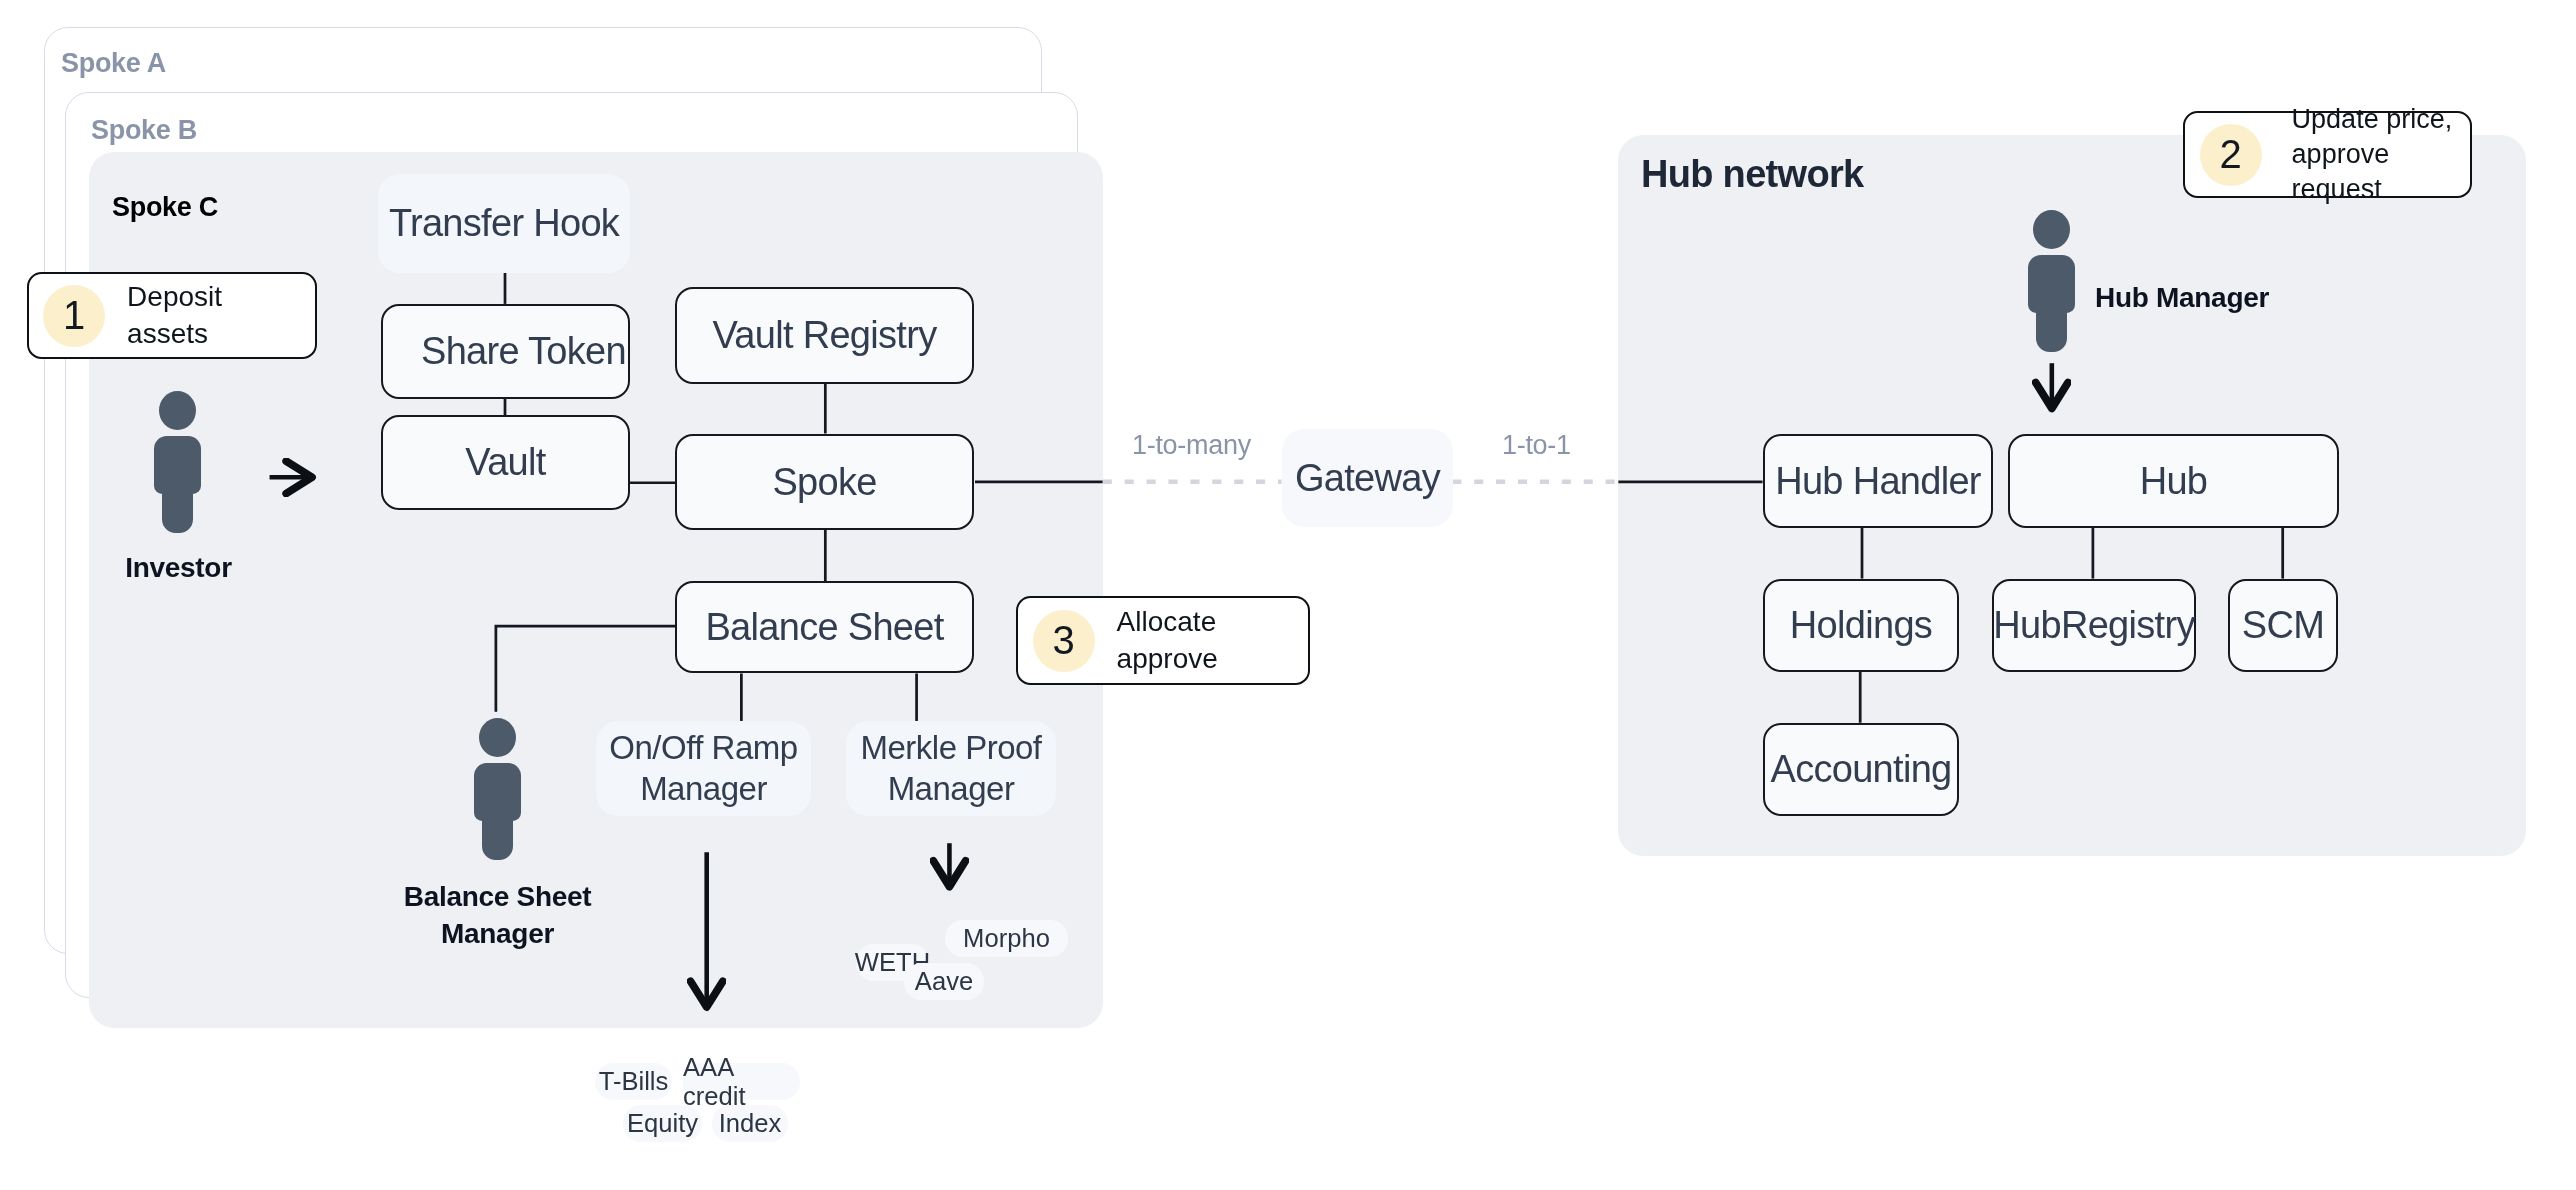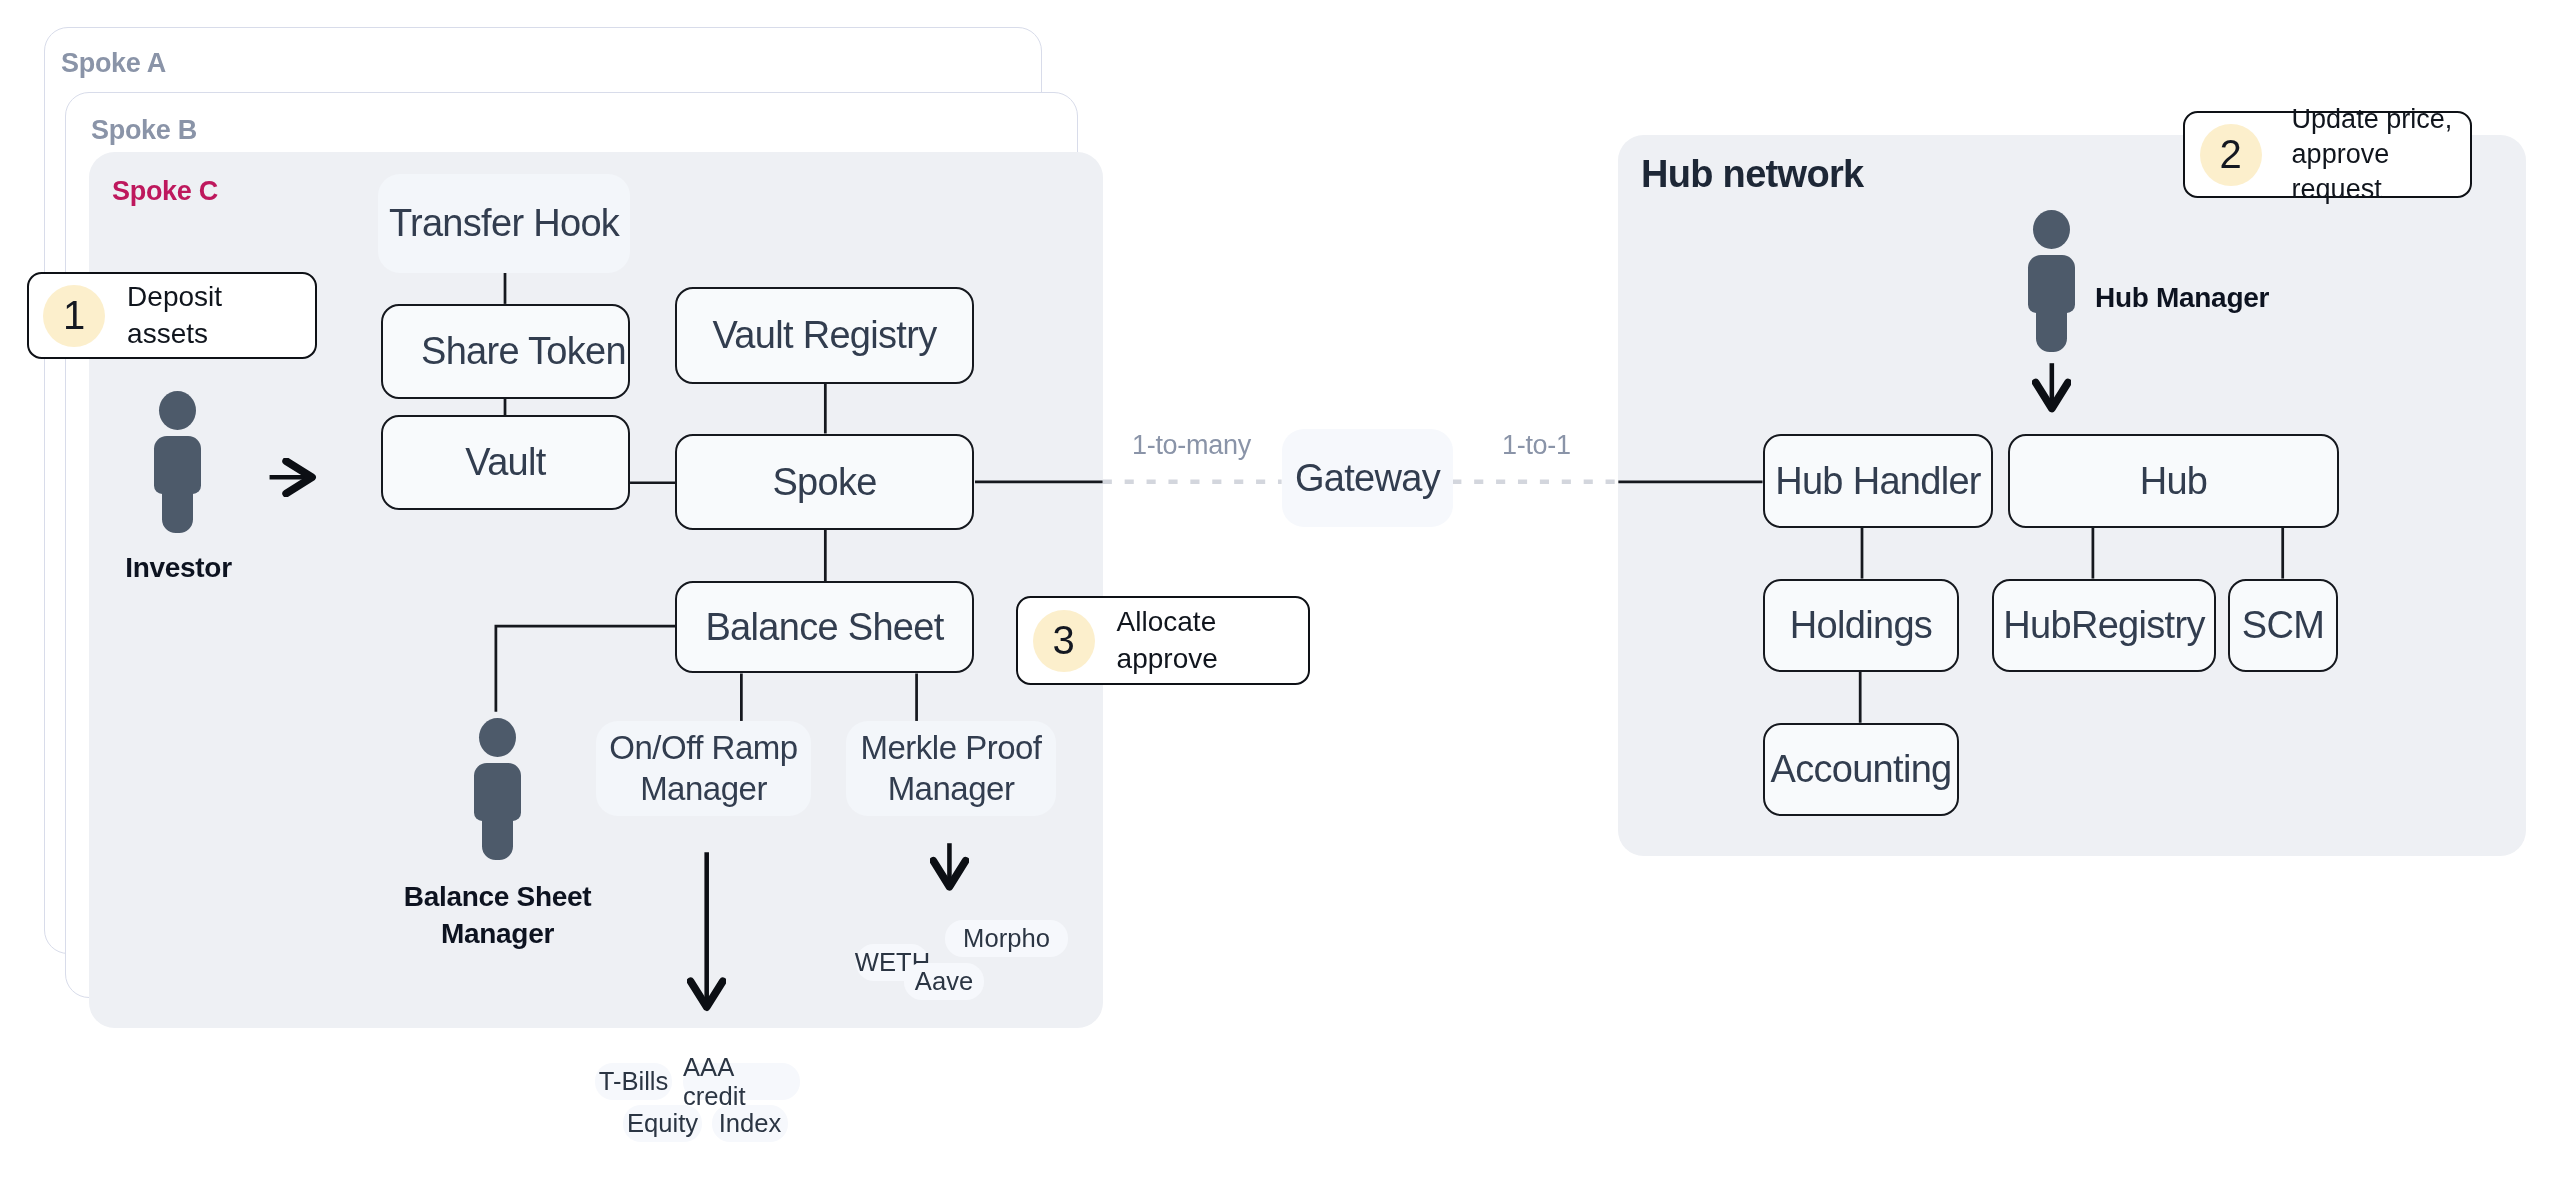--- a/index.html
+++ b/index.html
@@ -3,21 +3,21 @@
 <meta charset="utf-8">
 <style>
   html,body{margin:0;padding:0;background:#ffffff;font-family:"Liberation Sans",sans-serif;}
   #canvas{position:relative;width:2576px;height:1190px;background:#ffffff;overflow:hidden;}
 
   .card{position:absolute;box-sizing:border-box;}
   .card.outline{background:#ffffff;border:1.8px solid #d8dcea;border-radius:24px;}
   .card.fill{background:#eef0f4;border-radius:25.6px;}
   .card-label{position:absolute;font-size:27px;font-weight:600;letter-spacing:-0.3px;}
   .card-label.muted{color:#8a94a8;}
-  .card-label.dark{color:#be185d;}
+  .card-label.dark{color:#000000;margin-top:16px;}
 
   .hub-title{position:absolute;font-size:38px;font-weight:700;color:#1d2736;letter-spacing:-0.7px;}
 
   .node{position:absolute;box-sizing:border-box;display:flex;flex-direction:column;align-items:center;
         justify-content:center;font-size:38px;color:#323d4f;letter-spacing:-0.7px;line-height:1.22;}
   .node.bordered{background:#f8fafc;border:2.7px solid #15181e;border-radius:18px;}
   .node.soft{background:#f3f6fa;border-radius:22px;}
   .node.small{font-size:33px;letter-spacing:-0.5px;}
 
   .tag{position:absolute;box-sizing:border-box;display:flex;align-items:center;justify-content:center;
@@ -126,21 +126,21 @@
 
   <div class="node bordered" style="left:1763px;top:434px;width:230px;height:94px;">
     <span>Hub Handler</span>
   </div>
   <div class="node bordered" style="left:2008px;top:434px;width:331px;height:94px;">
     <span>Hub</span>
   </div>
   <div class="node bordered" style="left:1763px;top:579px;width:196px;height:93px;">
     <span>Holdings</span>
   </div>
-  <div class="node bordered" style="left:1992px;top:579px;width:224px;height:93px;">
+  <div class="node bordered" style="left:1992px;top:579px;width:204px;height:93px;">
     <span>HubRegistry</span>
   </div>
   <div class="node bordered" style="left:2228px;top:579px;width:110px;height:93px;">
     <span>SCM</span>
   </div>
   <div class="node bordered" style="left:1763px;top:723px;width:196px;height:93px;">
     <span>Accounting</span>
   </div>
 
   <div class="person" style="left:152px;top:391px;">

